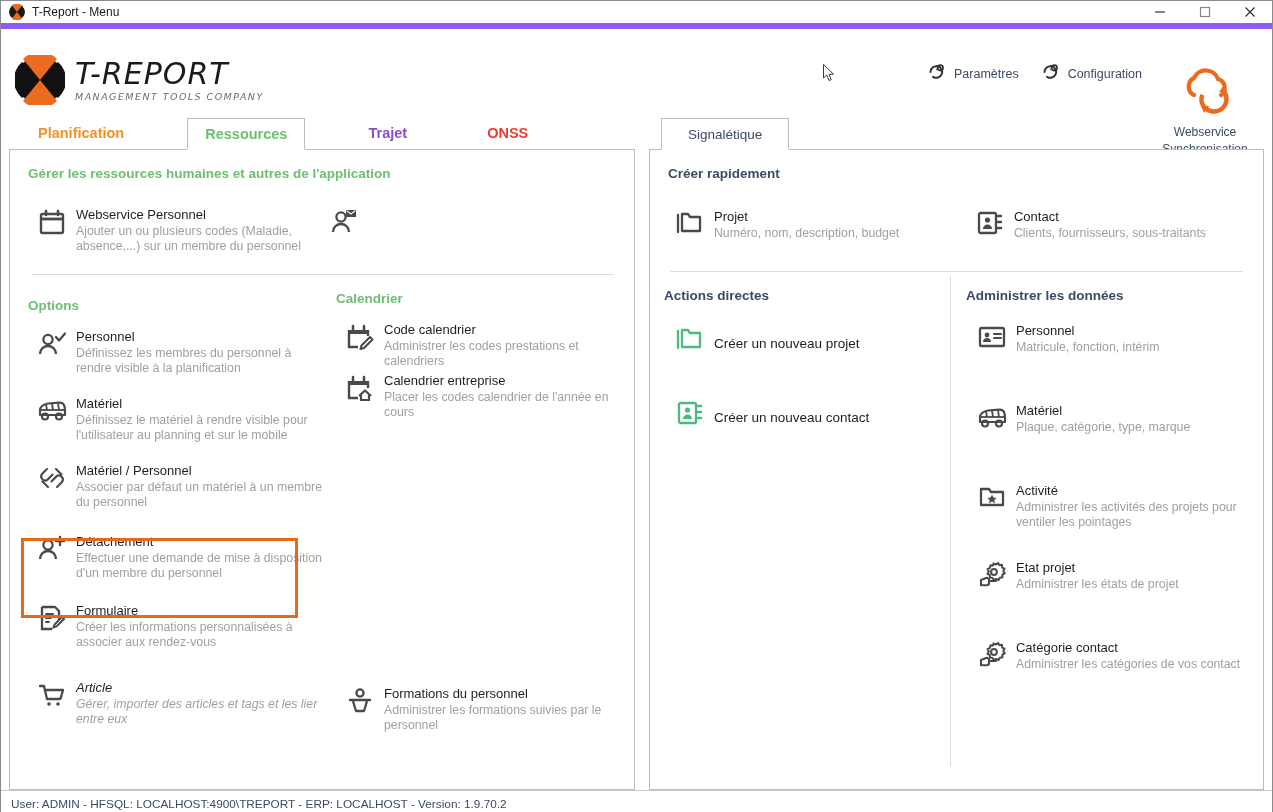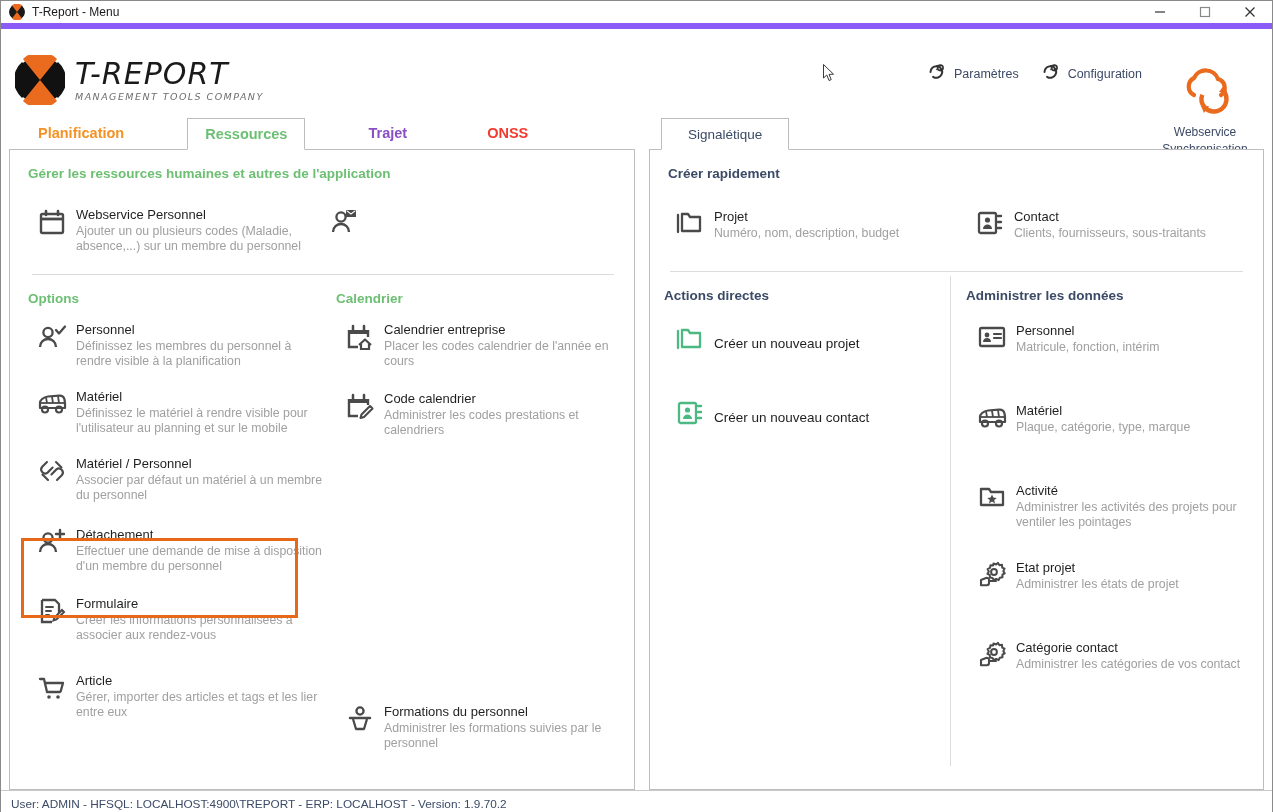--- a/index.html
+++ b/index.html
@@ -304,21 +304,21 @@
                 <path d="M3 24 c0-5 4-8 8-8 s8 3 8 8" fill="none" stroke="#4a4a4a" stroke-width="2.3"></path>
                 <rect x="16" y="2" width="10" height="7" fill="#4a4a4a"></rect>
                 <path d="M16.6 2.6 L21 6 L25.4 2.6" fill="none" stroke="#fff" stroke-width="1.2"></path>
               </svg>
             </span>
           </div>
         </div>
 
         <div class="hrule" style="margin:18px 20px 0 22px;"></div>
 
-        <div style="display:flex; position:relative;">
+        <div style="display:flex; position:relative;align-items:center;">
 
           <div style="width:316px; position:relative;">
             <div class="section-title" style="padding-left:18px;">Options</div>
 
             <div style="padding:14px 0 0 22px;">
 
               <div class="menu-item" style="margin-bottom:16px">
                 <span class="mi-icon">
                   <svg width="28" height="28" viewBox="0 0 28 28">
                     <circle cx="10" cy="9.5" r="4.6" fill="none" stroke="#4a4a4a" stroke-width="2.3"></circle>
@@ -387,21 +387,21 @@
                     <path d="M8 10 H15 M8 14 H13 M8 18 H11" stroke="#4a4a4a" stroke-width="1.9" stroke-linecap="round"></path>
                     <path d="M24 13 L26 15 L18.5 22.5 L15.5 23.5 L16.5 20.5 Z" fill="none" stroke="#4a4a4a" stroke-width="2"></path>
                   </svg>
                 </span>
                 <span class="mi-text">
                   <div class="mi-title">Formulaire</div>
                   <div class="mi-desc">Créer les informations personnalisées à associer aux rendez-vous</div>
                 </span>
               </div>
 
-              <div class="menu-item" style="margin-top:26px;">
+              <div class="menu-item" style="margin-top:26px;font-style:italic;">
                 <span class="mi-icon">
                   <svg width="28" height="28" viewBox="0 0 28 28">
                     <path d="M2 5 H6 L9 18 H22" fill="none" stroke="#4a4a4a" stroke-width="2.3" stroke-linecap="round" stroke-linejoin="round"></path>
                     <path d="M7 9 H25 L22.5 18" fill="none" stroke="#4a4a4a" stroke-width="2.3" stroke-linejoin="round"></path>
                     <circle cx="11" cy="23" r="1.8" fill="#4a4a4a"></circle>
                     <circle cx="20" cy="23" r="1.8" fill="#4a4a4a"></circle>
                   </svg>
                 </span>
                 <span class="mi-text">
                   <div class="mi-title">Article</div>
@@ -409,50 +409,50 @@
                 </span>
               </div>
 
             </div>
           </div>
 
           <div style="width:300px;">
             <div class="section-title" style="padding-left:10px;">Calendrier</div>
 
             <div style="padding:14px 0 0 14px;">
+              <div class="menu-item">
+                <span class="mi-icon">
+                  <svg width="28" height="28" viewBox="0 0 28 28">
+                    <path d="M3 7 H22 V11 H3 Z" fill="#4a4a4a"></path>
+                    <path d="M3 7 V24 H12" fill="none" stroke="#4a4a4a" stroke-width="2.4"></path>
+                    <path d="M22 7 V13" fill="none" stroke="#4a4a4a" stroke-width="2.4"></path>
+                    <path d="M7 3 V8 M18 3 V8" stroke="#4a4a4a" stroke-width="2.5" stroke-linecap="round"></path>
+                    <path d="M24 14 L26.5 16.5 L18 25 L14.5 26 L15.5 22.5 Z" fill="none" stroke="#4a4a4a" stroke-width="2.1" stroke-linejoin="round"></path>
+                  </svg>
+                </span>
+                <span class="mi-text">
+                  <div class="mi-title">Code calendrier</div>
+                  <div class="mi-desc">Administrer les codes prestations et calendriers</div>
+                </span>
+              </div>
+
               <div class="menu-item" style="margin-bottom:18px">
                 <span class="mi-icon">
                   <svg width="28" height="28" viewBox="0 0 28 28">
                     <path d="M3 7 H22 V11 H3 Z" fill="#4a4a4a"></path>
                     <path d="M3 7 V24 H12" fill="none" stroke="#4a4a4a" stroke-width="2.4"></path>
                     <path d="M22 7 V14" fill="none" stroke="#4a4a4a" stroke-width="2.4"></path>
                     <path d="M7 3 V8 M18 3 V8" stroke="#4a4a4a" stroke-width="2.5" stroke-linecap="round"></path>
                     <path d="M13 22 L19 16.5 L25 22" fill="none" stroke="#4a4a4a" stroke-width="2.2" stroke-linejoin="round"></path>
                     <path d="M15 21 V26 H23 V21" fill="none" stroke="#4a4a4a" stroke-width="2.2"></path>
                   </svg>
                 </span>
                 <span class="mi-text">
                   <div class="mi-title">Calendrier entreprise</div>
                   <div class="mi-desc">Placer les codes calendrier de l'année en cours</div>
-                </span>
-              </div>
-
-              <div class="menu-item">
-                <span class="mi-icon">
-                  <svg width="28" height="28" viewBox="0 0 28 28">
-                    <path d="M3 7 H22 V11 H3 Z" fill="#4a4a4a"></path>
-                    <path d="M3 7 V24 H12" fill="none" stroke="#4a4a4a" stroke-width="2.4"></path>
-                    <path d="M22 7 V13" fill="none" stroke="#4a4a4a" stroke-width="2.4"></path>
-                    <path d="M7 3 V8 M18 3 V8" stroke="#4a4a4a" stroke-width="2.5" stroke-linecap="round"></path>
-                    <path d="M24 14 L26.5 16.5 L18 25 L14.5 26 L15.5 22.5 Z" fill="none" stroke="#4a4a4a" stroke-width="2.1" stroke-linejoin="round"></path>
-                  </svg>
-                </span>
-                <span class="mi-text">
-                  <div class="mi-title">Code calendrier</div>
-                  <div class="mi-desc">Administrer les codes prestations et calendriers</div>
                 </span>
               </div>
 
               <div class="menu-item" style="margin-top:262px;">
                 <span class="mi-icon">
                   <svg width="28" height="28" viewBox="0 0 28 28">
                     <circle cx="14" cy="6" r="3.6" fill="none" stroke="#4a4a4a" stroke-width="2.3"></circle>
                     <path d="M4 13 H24" stroke="#4a4a4a" stroke-width="2.5" stroke-linecap="round"></path>
                     <path d="M7 14 L10 24 H18 L21 14" fill="none" stroke="#4a4a4a" stroke-width="2.3" stroke-linejoin="round"></path>
                   </svg>

